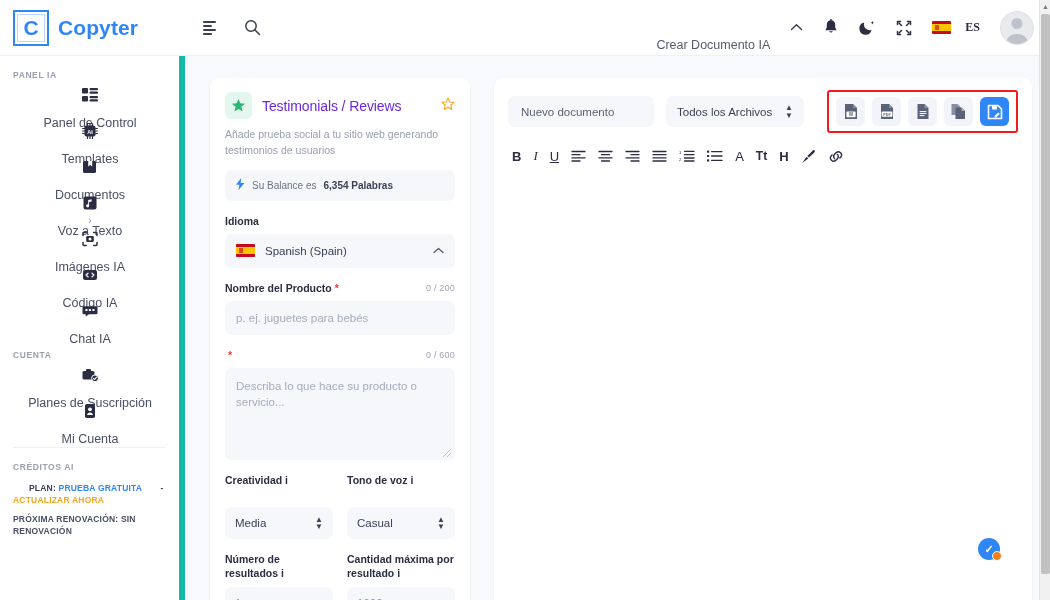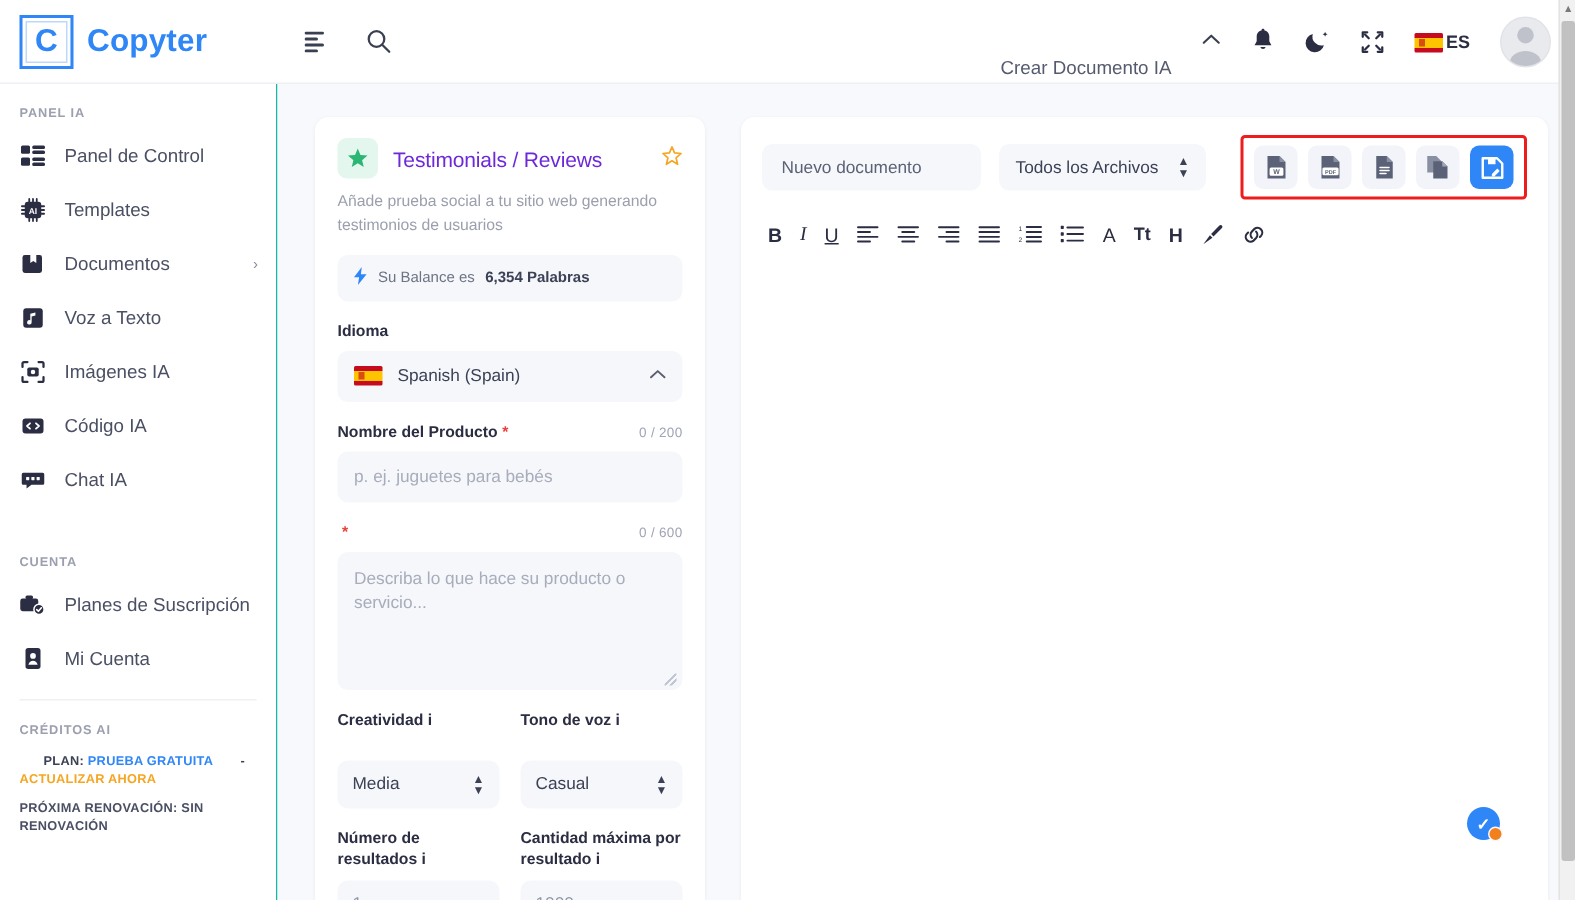--- a/index.html
+++ b/index.html
@@ -40,21 +40,21 @@
 
   .topbar-left-icons { display: flex; align-items: center; gap: 24px; margin-left: 18px; }
   .ticon { color: #3a3f51; display: flex; align-items: center; justify-content: center; cursor: pointer; }
 
   .topbar-right {
     margin-left: auto; display: flex; align-items: center; gap: 20px;
     padding-right: 16px;
   }
   .create-doc { font-size: 12.5px; color: #555a6e; cursor: pointer; margin-top: 34px; }
   .chev-up { color: #3a3f51; font-size: 11px; cursor: pointer; }
-  .lang-box { display: flex; align-items: flex-end; gap: 2px; cursor: pointer; }
+  .lang-box { display: flex; align-items: center; gap: 14px; cursor: pointer; font-family: Liberation Serif, serif; }
   .flag {
     width: 19px; height: 13px; border-radius: 1px; overflow: hidden;
     background: linear-gradient(to bottom, #c60b1e 0 25%, #ffc400 25% 75%, #c60b1e 75% 100%);
     position: relative; flex: none;
   }
   .flag::after {
     content: ""; position: absolute; left: 3px; top: 4px; width: 4px; height: 5px;
     background: #c60b1e; opacity: .65;
   }
   .lang-text { font-size: 12px; font-weight: bold; color: #2b2d42; }
@@ -72,33 +72,33 @@
     width: 21px; height: 16px; border-radius: 50% 50% 0 0; background: #bfc2ca;
   }
 
   
   .body { flex: 1; display: flex; min-height: 0; position: relative; }
 
   
   .sidebar {
     width: 185px; min-width: 185px;
     background: #ffffff;
-    border-right: 1px solid #14b8a6;
+    border-right: 6px solid #14b8a6;
     padding-top: 14px;
     overflow: hidden;
     position: relative;
   }
   .side-section {
     font-size: 8.5px; font-weight: bold; letter-spacing: .6px;
     color: #9b9fae; padding: 0 0 6px 13px; text-transform: uppercase;
   }
   .nav-item {
     display: flex; align-items: center; gap: 13px;
     height: 36px; padding: 0 12px 0 13px; cursor: pointer;
-    color: #4a4f63; font-size: 12.5px;
+    color: #4a4f63; font-size: 12.5px; flex-direction: column;
   }
   .nav-item .ic { width: 17px; height: 17px; flex: none; display:flex; align-items:center; justify-content:center; color: #2b2d42; }
   .nav-item .lbl { flex: 1; }
   .nav-item .caret { color: #8a8fa3; font-size: 10px; }
   .divider { height: 1px; background: #eef0f4; margin: 9px 13px 0 13px; }
   .credits-line { font-size: 8.5px; font-weight: bold; padding: 0 10px 0 13px; line-height: 1.45; letter-spacing: .2px; }
   .c-plan { color: #3c4156; padding-left: 16px; }
   .c-blue { color: #2f86f6; }
   .c-orange { color: #f5a623; }
   .c-grey { color: #4a4f63; }
@@ -375,21 +375,21 @@
               <g fill="#fff">
                 <rect x="3.4" y="6" width="2.1" height="2.1" rx=".4"></rect>
                 <rect x="6.9" y="6" width="2.1" height="2.1" rx=".4"></rect>
                 <rect x="10.4" y="6" width="2.1" height="2.1" rx=".4"></rect>
               </g>
             </svg>
         </span>
         <span class="lbl">Chat IA</span>
       </div>
 
-      <div class="side-section" style="margin-top:31px">CUENTA</div>
+      <div class="side-section" style="margin-top:12px">CUENTA</div>
 
       <div class="nav-item">
         <span class="ic">
           <svg width="17" height="16" viewBox="0 0 17 16">
               <rect x="0.5" y="4" width="12" height="8.5" rx="1.6" fill="#2b2d42"></rect>
               <rect x="4" y="2" width="5" height="2.4" rx="1" fill="#2b2d42"></rect>
               <circle cx="13" cy="11.3" r="3.4" fill="#2b2d42" stroke="#fff" stroke-width="1"></circle>
               <polyline points="11.5,11.4 12.6,12.5 14.6,10.2" fill="none" stroke="#fff" stroke-width="1.1" stroke-linecap="round" stroke-linejoin="round"></polyline>
             </svg>
         </span>

